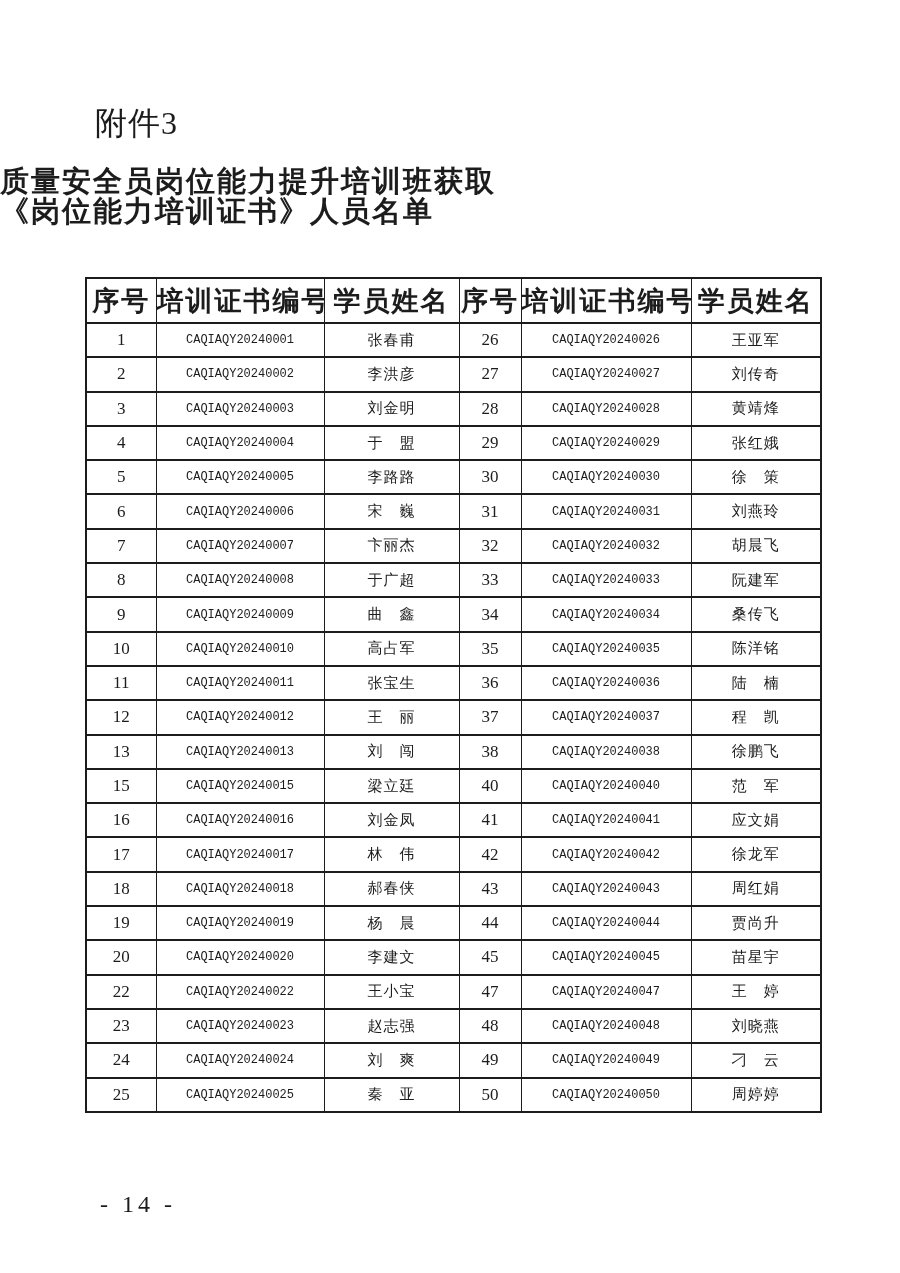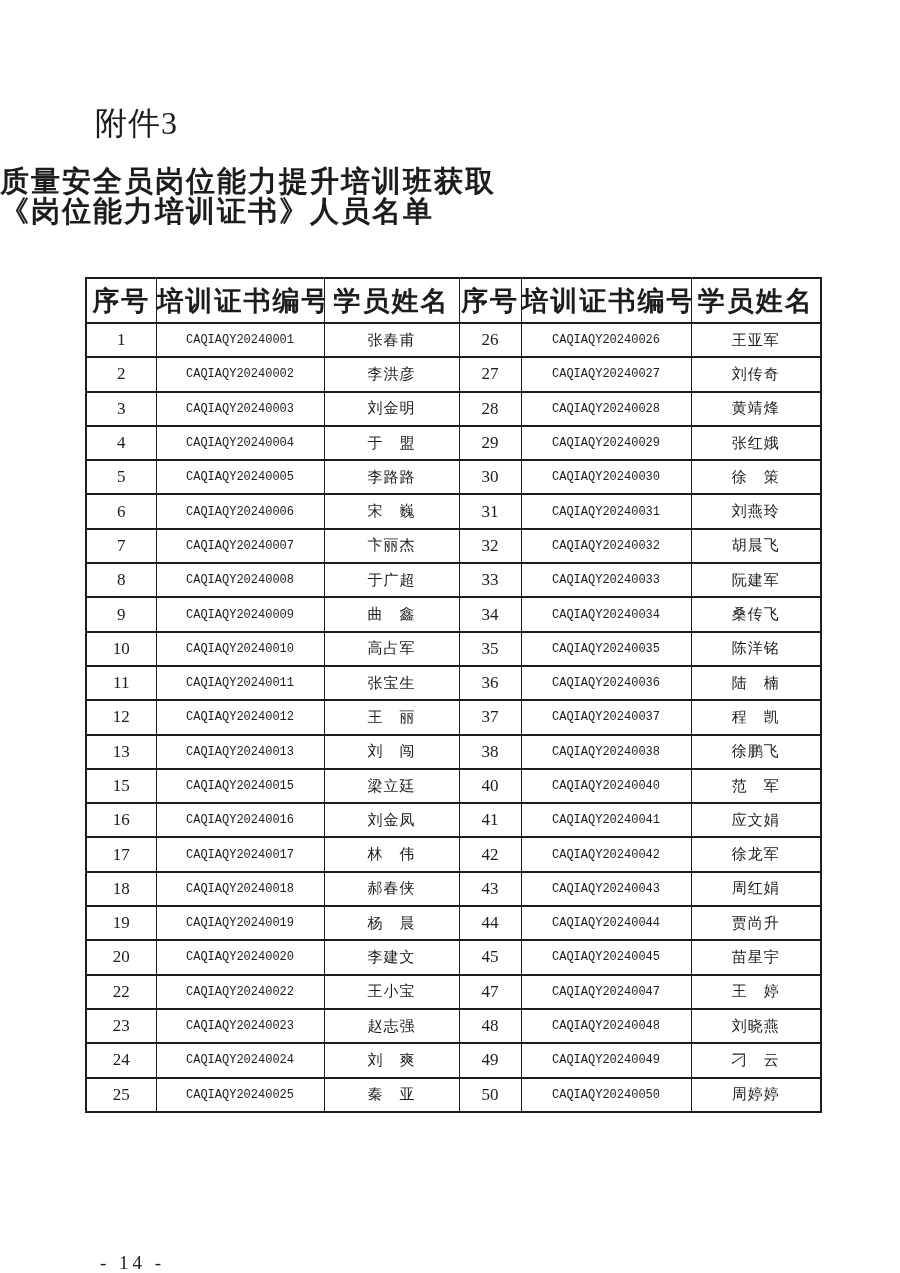--- a/index.html
+++ b/index.html
@@ -80,23 +80,23 @@
   }
   .col-idx-l   { width: 70px; }
   .col-cert-l  { width: 168px; }
   .col-name-l  { width: 135px; }
   .col-idx-r   { width: 62px; }
   .col-cert-r  { width: 170px; }
   .col-name-r  { width: 130px; }
 
   .page-number {
     position: absolute;
-    top: 1252px;
+    top: 1191px;
     left: 100px;
-    font-size: 19px;
+    font-size: 24px;
     letter-spacing: 4px;
   }
 </style>
 </head>
 <body>
 
 <div class="attachment-label">附件3</div>
 
 <div class="doc-title line1">质量安全员岗位能力提升培训班获取</div>
 

